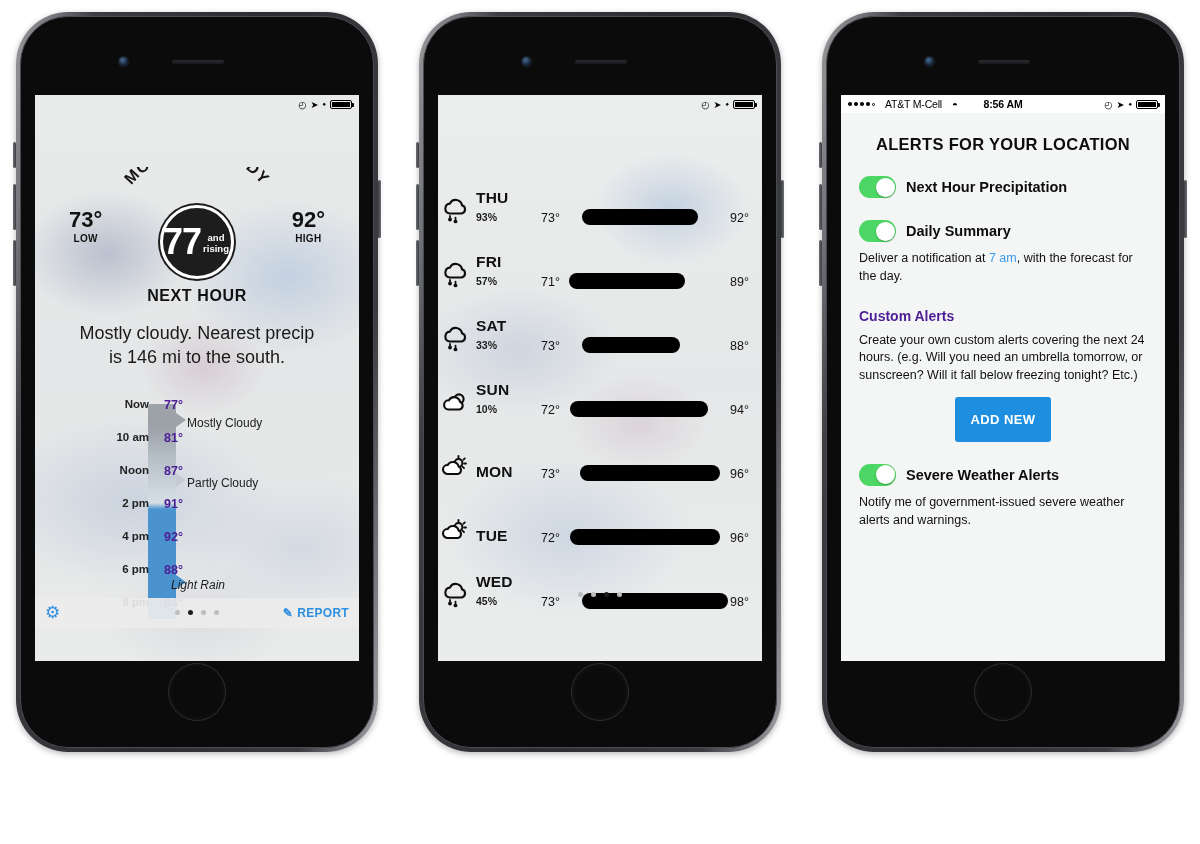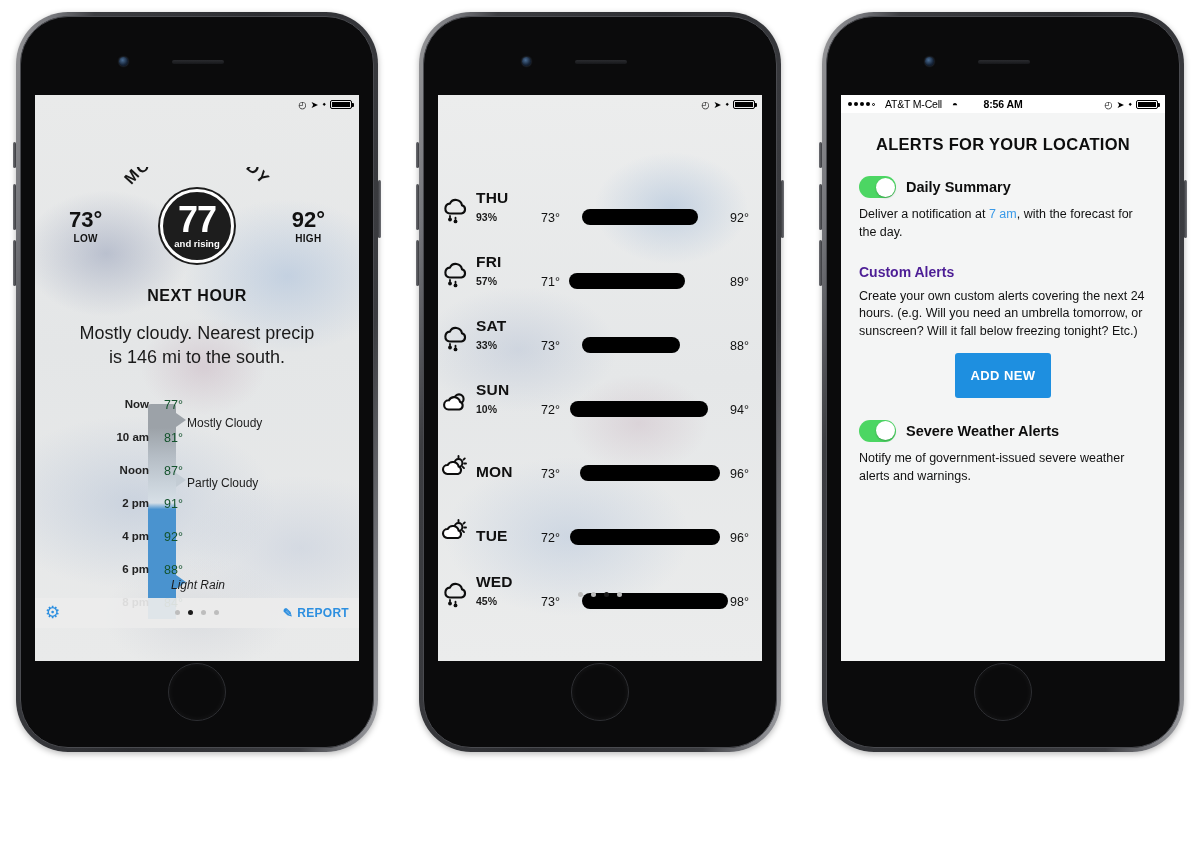--- a/index.html
+++ b/index.html
@@ -128,47 +128,47 @@
       radial-gradient(ellipse 100px 70px at 62% 58%, rgba(200,178,190,.38), transparent 70%),
       radial-gradient(ellipse 170px 110px at 40% 78%, rgba(178,195,218,.48), transparent 72%),
       linear-gradient(180deg,#eceded 0%,#e5e7e8 50%,#ebecec 100%);
   }
   .screen-content { position: relative; z-index: 2; }
 
   
   .hero { padding-top: 12px; text-align: center; position: relative; height: 120px; }
   .arc-wrap { position: relative; width: 300px; margin: 0 auto; height: 118px; }
   .badge {
-    position: absolute; left: 50%; top: 28px; transform: translateX(-50%);
+    position: absolute; left: 50%; top: 44px; transform: translateX(-50%);
     width: 74px; height: 74px; border-radius: 50%;
     background: #1d1d1d;
     border: 3px solid #fff;
     box-shadow: 0 0 0 2px #1d1d1d;
     color: #fff;
-    display: flex; flex-direction: column; align-items: center; justify-content: center;
+    display: flex; flex-direction: row; align-items: center; justify-content: center;
   }
   .badge .num { font-size: 36px; font-weight: bold; line-height: .92; letter-spacing: -1px; }
   .badge .rise { font-size: 9.5px; font-weight: bold; margin-top: 1px; }
   .lowtemp, .hightemp {
     position: absolute; top: 48px; text-align: center; color: #111;
   }
   .lowtemp { left: 22px; } .hightemp { right: 22px; }
   .lowtemp .t, .hightemp .t { font-size: 22px; font-weight: bold; line-height: 1; }
   .lowtemp .lab, .hightemp .lab { font-size: 10px; font-weight: bold; letter-spacing: .3px; margin-top: 2px;}
   .arcsvg { position: absolute; left: 50%; top: 6px; transform: translateX(-50%); }
 
   .nexthour { text-align: center; margin-top: 18px; }
   .nh-title { font-size: 16px; font-weight: bold; letter-spacing: .6px; color: #111; }
   .nh-desc { font-size: 18px; color: #1a1a1a; line-height: 1.35; margin-top: 16px; padding: 0 41px;}
 
   .timeline { margin-top: 28px; position: relative; height: 230px; padding-left: 68px; }
   .tl-rows { position: relative; }
   .tl-row { display: flex; height: 33px; }
   .tl-time { width: 46px; text-align: right; font-size: 11.5px; color: #222; font-weight: bold;}
-  .tl-temp { width: 42px; text-align: right; font-size: 12.5px; font-weight: normal; color: #14532d; padding-right: 8px;}
+  .tl-temp { width: 42px; text-align: right; font-size: 12.5px; font-weight: bold; color: #4c1d95; padding-right: 8px;}
   .bar {
     position: absolute; left: 113px; top: 6px;
     width: 28px; height: 215px;
     background: linear-gradient(180deg,
       #9ca2a8 0%, #9ca2a8 11%,
       #b4bcc4 24%,
       #c9d2da 37%,
       #d7dfe6 46%,
       #4a93cf 49%, #4a93cf 100%);
     border-radius: 3px 3px 0 0;
@@ -584,20 +584,24 @@
             <span>⬩</span>
             <span class="battery">
                 <i></i>
               </span>
           </div>
         </div>
 
         <div class="alerts">
           <div class="alerts-title">ALERTS FOR YOUR LOCATION</div>
 
+          <div class="toggle-row">
+            <span class="toggle"></span>
+            <span class="toggle-label">Next Hour Precipitation</span>
+          </div>
 
           <div class="toggle-row">
             <span class="toggle"></span>
             <span class="toggle-label">Daily Summary</span>
           </div>
           <div class="alert-desc"><span>Deliver a notification at </span><span class="hl">7 am</span><span>, with the forecast for the day.</span></div>
 
           <div class="sec-head">Custom Alerts</div>
           <div class="alert-desc">Create your own custom alerts covering the next 24 hours. (e.g. Will you need an umbrella tomorrow, or sunscreen? Will it fall below freezing tonight? Etc.)</div>
           <button class="addnew">ADD NEW</button>

